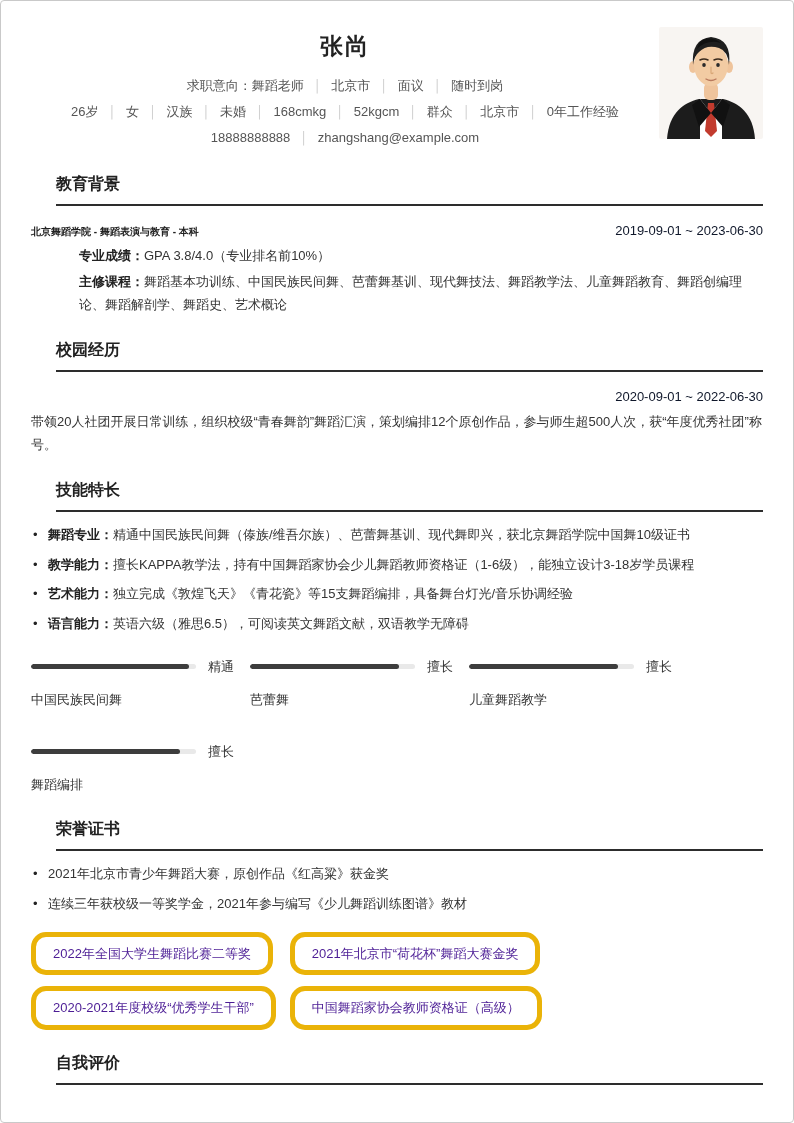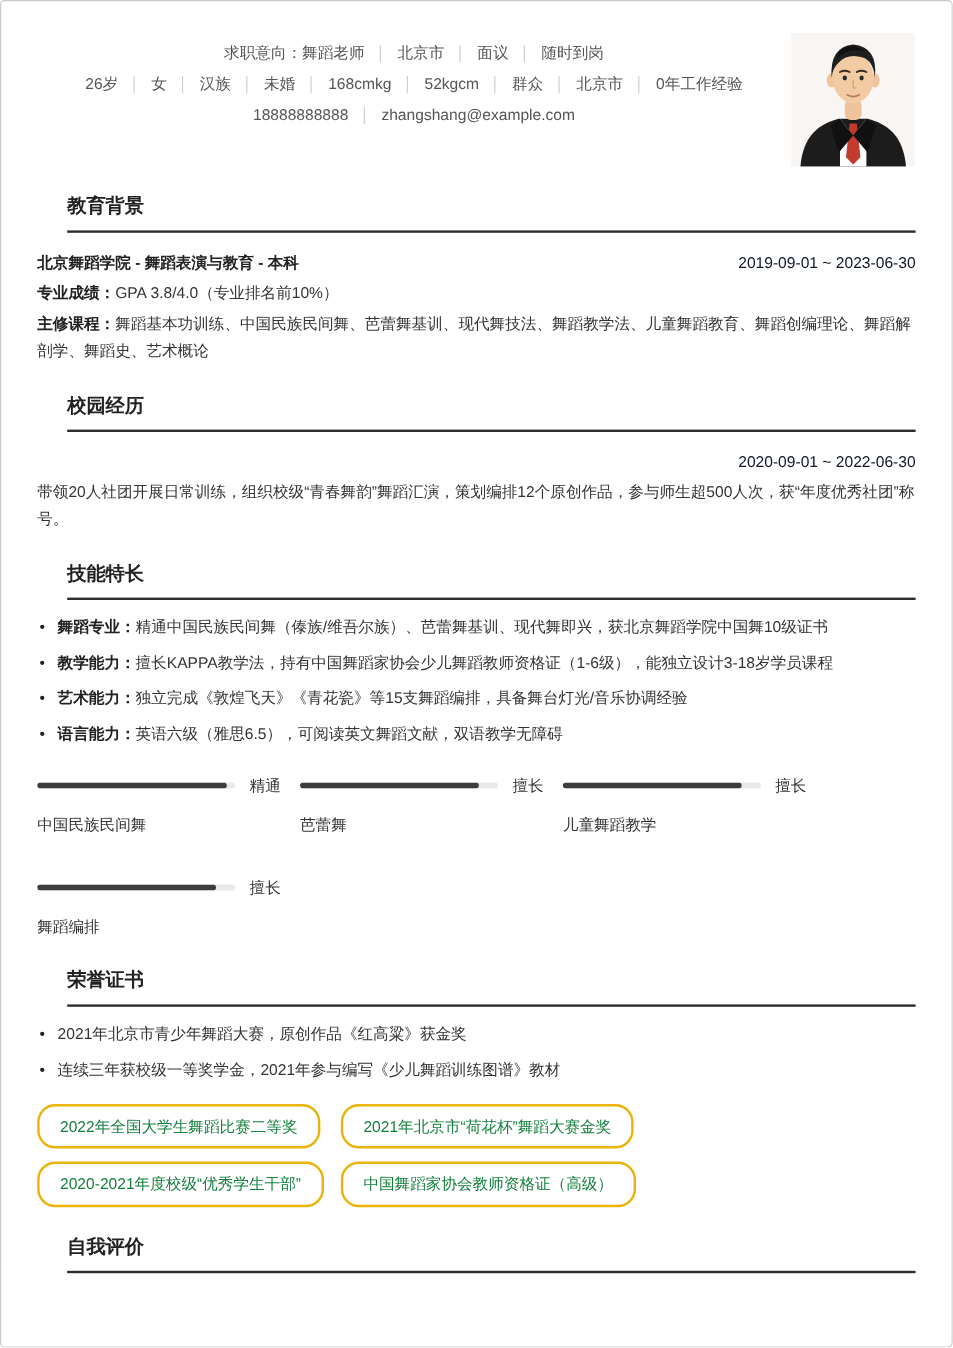--- a/index.html
+++ b/index.html
@@ -22,23 +22,23 @@
 
   
   .section { margin-top:23px; }
   .section-title {
     font-size:16px; font-weight:bold; color:#222;
     padding-bottom:9px; border-bottom:2px solid #2d2d2d;margin-left:25px;
   }
   .section-body { padding-top:13px; font-size:13px; line-height:1.8; color:#333; }
 
   .row-between { display:flex; justify-content:space-between; align-items:baseline; }
-  .school-line { font-size:13px; font-weight:bold; color:#222; }
+  .school-line { font-size:10px; font-weight:bold; color:#222; }
   .date-range { font-size:13px; color:#0f172a; }
-  .labeled-row { margin-top:2px; }
+  .labeled-row { margin-top:2px;margin-left:48px; }
   .field-label { font-weight:bold; color:#222; }
   .date-row { text-align:right; margin-bottom:2px; }
   .para { margin:0; }
 
   
   ul.bullets { list-style:none; }
   ul.bullets li { position:relative; padding-left:17px; margin-bottom:9px; line-height:1.6; }
   ul.bullets li:last-child { margin-bottom:0; }
   ul.bullets li::before { content:"•"; position:absolute; left:2px; top:0; color:#222; }
 
@@ -46,31 +46,32 @@
   .bars-grid { margin-top:20px; display:grid; grid-template-columns:repeat(3,219px); row-gap:28px; }
   .bar-row { display:flex; align-items:center; }
   .bar-track { width:165px; height:5px; background:#e9e9e9; border-radius:3px; overflow:hidden; }
   .bar-fill { height:100%; background:#3d3d3d; border-radius:3px; }
   .bar-level { margin-left:12px; font-size:13px; color:#333; }
   .bar-name { margin-top:10px; font-size:13px; color:#333; }
 
   
   .badges { margin-top:17px; display:grid; grid-template-columns:max-content max-content; gap:11px 14px; }
   .pill {
-    width:max-content; border:2px solid #eab308; border-radius:15px;
-    padding:5px 17px; font-size:13px; color:#15803d; background:#fff;
+    width:max-content; border:5px solid #eab308; border-radius:15px;
+    padding:5px 17px; font-size:13px; color:#4c1d95; background:#fff;
   }
 </style>
 </head>
 <body>
 
 <div class="page">
 
   <header class="header">
     <div class="header-center">
+      <h1 class="candidate-name">张尚</h1>
       <div class="info-line">
         <span class="intent-label">求职意向：</span><span><span>舞蹈老师</span><span class="sep">│</span><span>北京市</span><span class="sep">│</span><span>面议</span><span class="sep">│</span><span>随时到岗</span></span>
       </div>
       <div class="info-line"><span>26岁</span><span class="sep">│</span><span>女</span><span class="sep">│</span><span>汉族</span><span class="sep">│</span><span>未婚</span><span class="sep">│</span><span>168cmkg</span><span class="sep">│</span><span>52kgcm</span><span class="sep">│</span><span>群众</span><span class="sep">│</span><span>北京市</span><span class="sep">│</span><span>0年工作经验</span></div>
       <div class="info-line"><span>18888888888</span><span class="sep">│</span><span>zhangshang@example.com</span></div>
     </div>
     <div class="photo-box">
       <svg viewBox="0 0 104 112" width="104" height="112">
         <rect width="104" height="112" fill="#f8f5f2"></rect>
 

